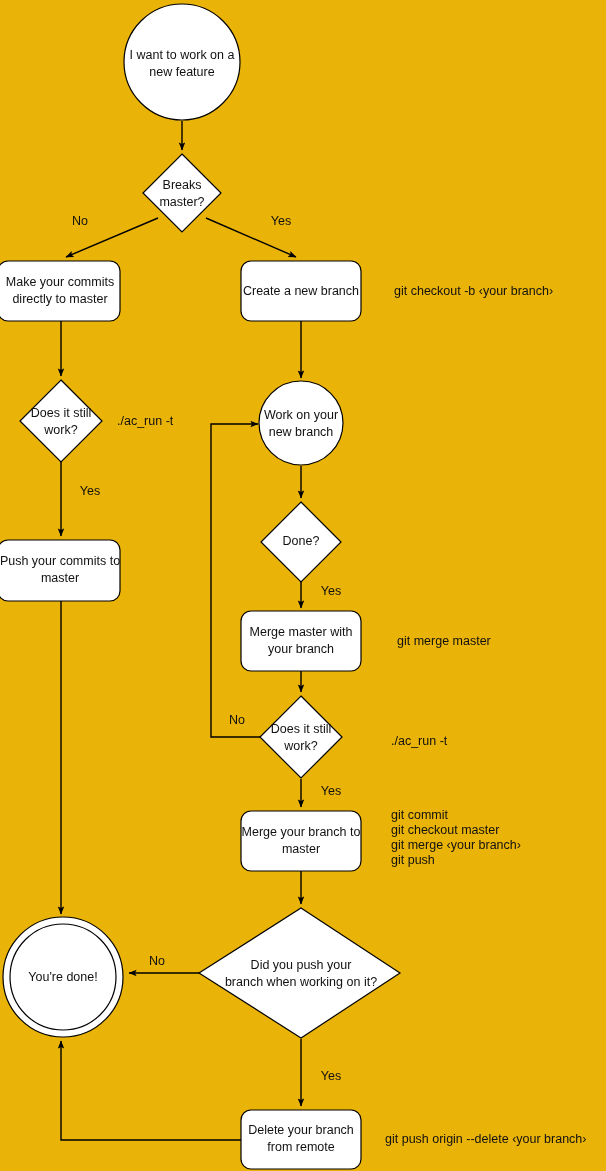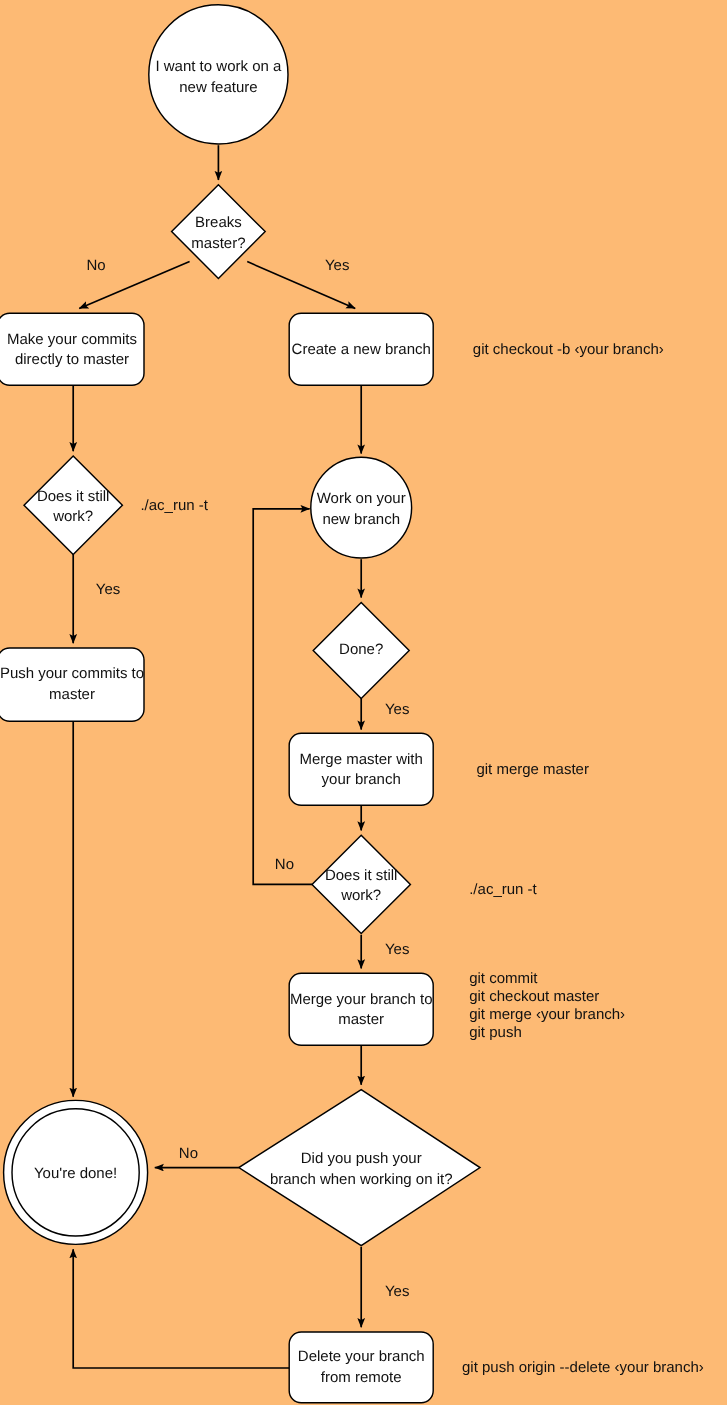--- a/index.html
+++ b/index.html
@@ -8,21 +8,21 @@
     background: #ffffff;
   }
   body {
     font-family: "Liberation Sans", sans-serif;
     -webkit-font-smoothing: antialiased;
   }
   #canvas {
     position: relative;
     width: 606px;
     height: 1171px;
-    background: #fdba74;
+    background: #eab308;
     overflow: hidden;
   }
   #flow-svg {
     position: absolute;
     left: 0;
     top: 0;
     width: 606px;
     height: 1171px;
   }
   .node-shape {

